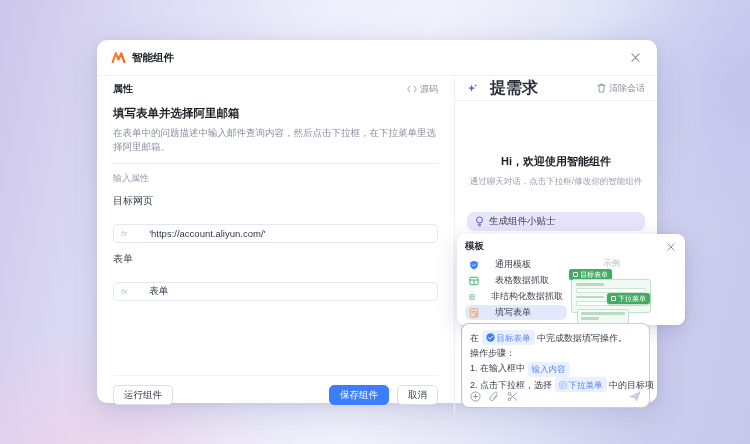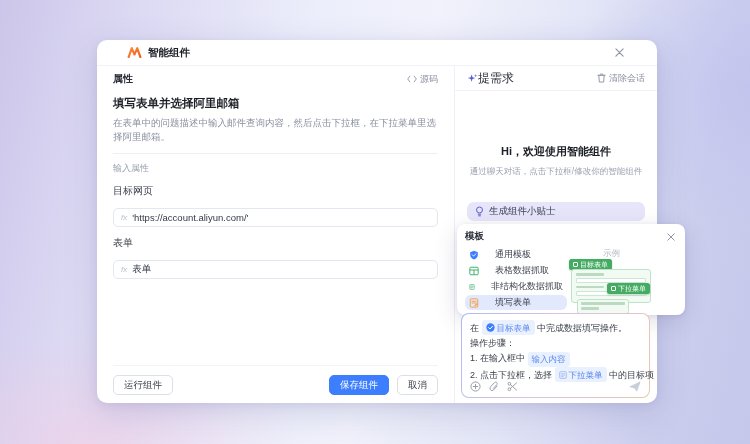--- a/index.html
+++ b/index.html
@@ -15,21 +15,21 @@
       radial-gradient(ellipse 260px 200px at 100% 20%, rgba(188,190,238,.55), transparent 70%),
       linear-gradient(102deg,#ccc6ea 0%,#dcd9f3 16%,#eceefb 38%,#f1f2fb 52%,#e3e6f7 70%,#ccceee 88%,#c5c7eb 100%);
   }
   .modal {
     position:absolute; left:97px; top:40px; width:560px; height:363px;
     background:#fff; border-radius:10px;
     box-shadow:0 10px 34px rgba(84,84,150,.20), 0 2px 8px rgba(84,84,150,.10);
   }
   
   .modal-header {
-    height:26px; display:flex; align-items:center; padding:0 30px;
+    height:36px; display:flex; align-items:center; padding:0 14px;
     border-bottom:1px solid #f1f1f6;
   }
   .modal-header .logo { display:flex; margin-right:6px; }
   .modal-title { font-size:10.5px; font-weight:bold; color:#1c1f26; }
   .modal-close { margin-left:auto; display:flex; cursor:pointer; padding:3px; }
   
   .modal-body { display:flex; height:337px; }
   .left-panel {
     width:358px; border-right:1px solid #efeff5;
     padding:6px 16px 8px; display:flex; flex-direction:column;
@@ -37,22 +37,22 @@
   .prop-row { display:flex; }
   .prop-label { font-size:10px; font-weight:bold; color:#2a2f3a; }
   .source-link { margin-left:auto; display:flex; align-items:center; gap:3px;
     font-size:9px; color:#8a90a0; cursor:pointer; }
   .comp-title { margin-top:10px; font-size:11.5px; font-weight:bold; color:#1c1f26; }
   .comp-desc { margin-top:5px; font-size:9.5px; color:#8a90a0; line-height:1.45; }
   .hr { height:1px; background:#eeeef4; margin:9px 0 8px; }
   .group-label { font-size:9px; color:#9aa0ae; }
   .field-label { margin-top:9px; font-size:10px; color:#3a3f4a; }
   .field-input {
-    margin-top:10px; height:19px; border:1px solid #e4e7f0; border-radius:5px;
-    background:#fff; display:flex; align-items:center; padding:0 7px; gap:5px;
+    margin-top:16px; height:19px; border:1px solid #e4e7f0; border-radius:5px;
+    background:#fff; display:flex; align-items:center; padding:0 7px; gap:22px;
     cursor:text;
   }
   .fx { font-size:8px; font-style:italic; color:#b9bfcc; }
   .field-value { font-size:9.5px; color:#333a46; }
   .left-spacer { flex:1; }
   .left-footer {
     border-top:1px solid #f2f2f7; padding-top:9px;
     display:flex; align-items:center;
   }
   .btn {
@@ -61,21 +61,21 @@
     border:1px solid #dcdfe8; background:#fff; color:#3a3f4a;
   }
   .btn.primary { background:#3d7eff; border-color:#3d7eff; color:#fff; }
   .footer-right { margin-left:auto; display:flex; gap:8px; }
   
   .right-panel { flex:1; position:relative; }
   .rp-header {
     height:25px; display:flex; align-items:center; padding:0 12px;
     border-bottom:1px solid #f1f1f6;
   }
-  .rp-title { font-size:12px; font-weight:normal; color:#2a2f3a; margin-left:0; }
+  .rp-title { font-size:16px; font-weight:bold; color:#2a2f3a; margin-left:12px; }
   .clear-btn { margin-left:auto; display:flex; align-items:center; gap:3px;
     font-size:9px; color:#8a90a0; cursor:pointer; }
   .welcome { padding:53px 12px 0; text-align:center; }
   .welcome-title { font-size:11px; font-weight:bold; color:#1c1f26; }
   .welcome-sub { margin-top:7px; font-size:8.5px; color:#9aa0b0; }
   .tips { margin-top:24px; display:flex; flex-direction:column; gap:5px; }
   .tip-chip {
     height:19px; border-radius:7px; display:flex; align-items:center; gap:5px;
     padding:0 8px; font-size:9.5px; color:#3c3f55; cursor:pointer;
   }

